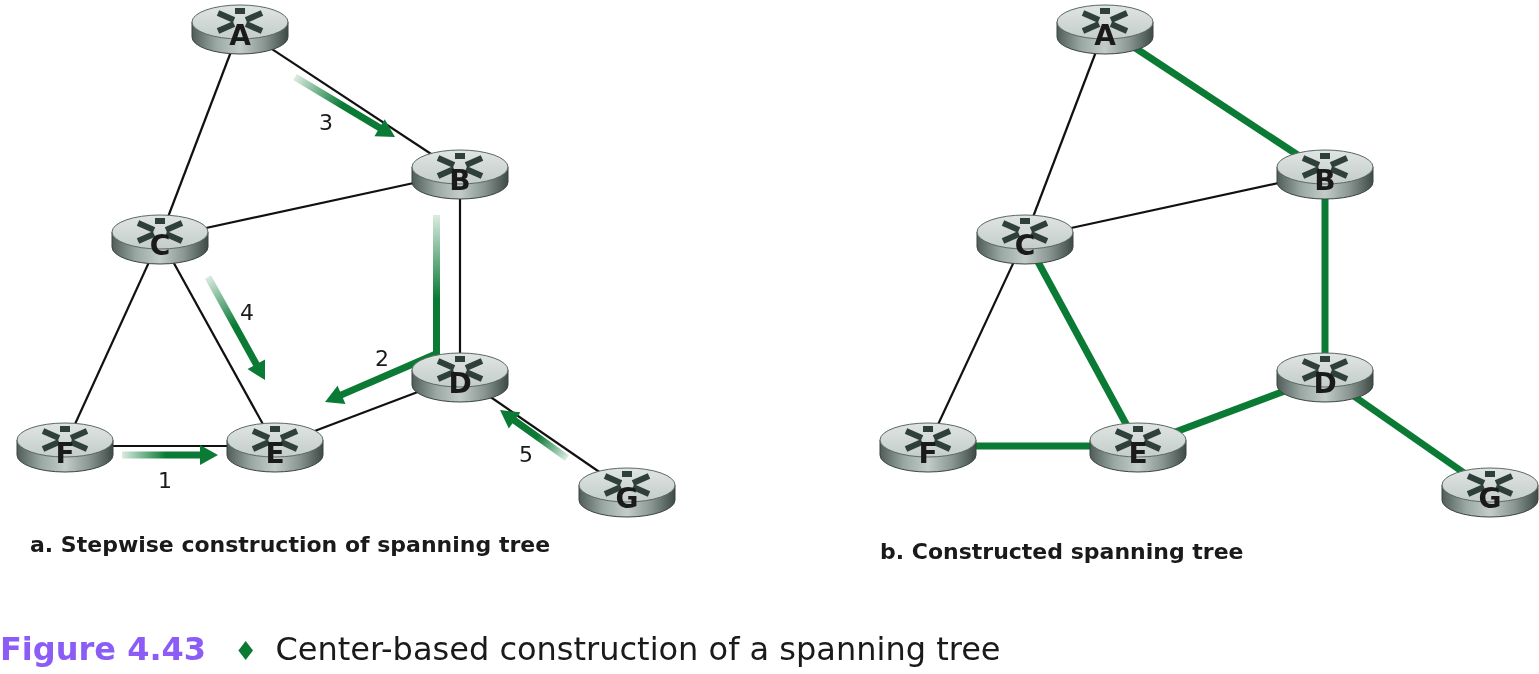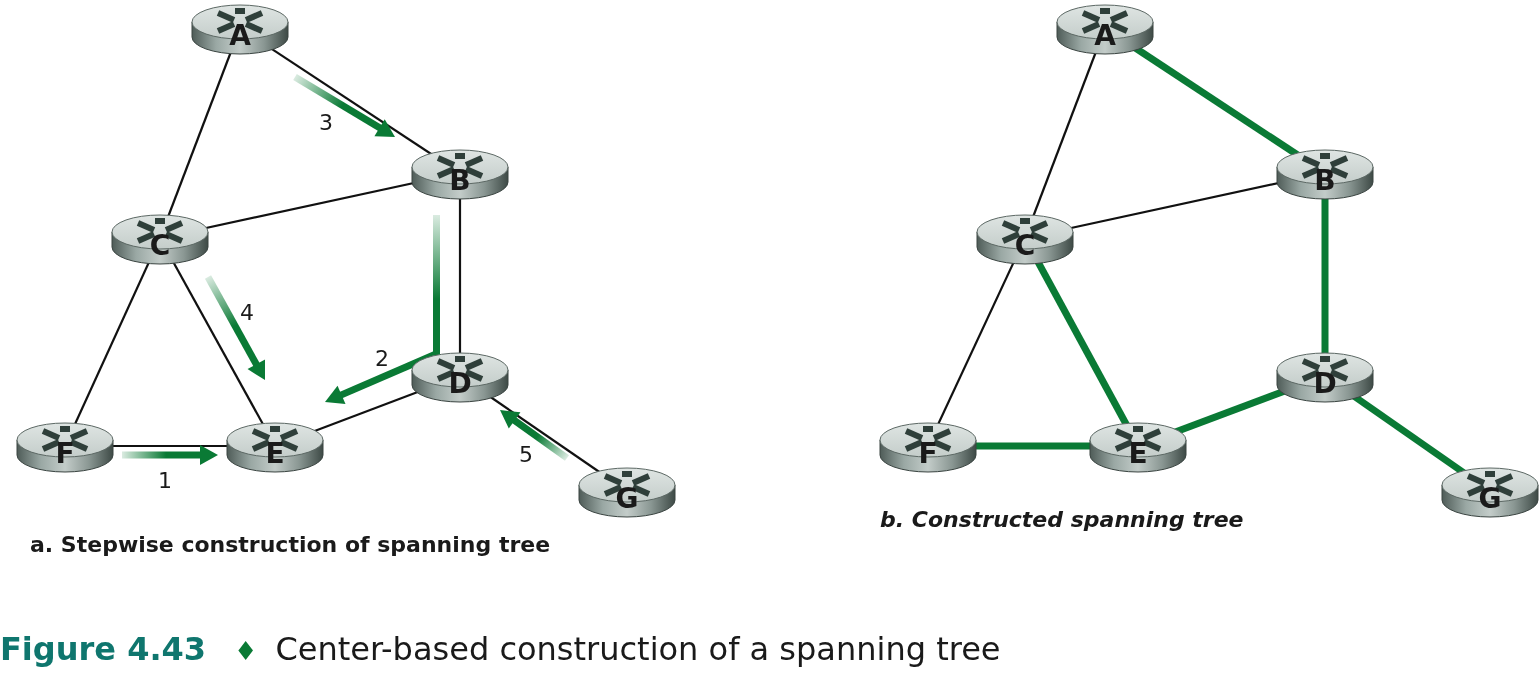--- a/index.html
+++ b/index.html
@@ -2,21 +2,21 @@
 <html><head>
 <meta charset="utf-8">
 <style>
   html, body { margin:0; padding:0; background:#ffffff; }
   body { width:1539px; height:674px; position:relative; overflow:hidden; font-family:"DejaVu Sans", sans-serif; }
   svg#fig { position:absolute; left:0; top:0; }
   .router-label { font-family:"DejaVu Sans", sans-serif; font-weight:bold; font-size:28px; fill:#1a1a1a; }
   .step-label { font-family:"DejaVu Sans", sans-serif; font-size:22px; fill:#1a1a1a; }
   .caption { position:absolute; font-family:"DejaVu Sans", sans-serif; font-weight:bold; font-size:22px; color:#1a1a1a; white-space:nowrap; }
   .figtitle { position:absolute; left:0; top:630px; white-space:nowrap; font-size:32px; }
-  .fignum { font-family:"DejaVu Sans", sans-serif; font-weight:bold; color:#0f766e; }
+  .fignum { font-family:"DejaVu Sans", sans-serif; font-weight:bold; color:#8b5cf6; }
   .diamond { color:#0a7a35; margin:0 18px 0 28px; font-size:26px; }
   .figtext { font-family:"DejaVu Sans", sans-serif; color:#1a1a1a;margin-top:20px; }
 </style>
 </head>
 <body>
 
 <svg id="fig" width="1539" height="674" viewBox="0 0 1539 674">
   <defs>
     <linearGradient id="sideGrad" x1="0" y1="0" x2="1" y2="0">
       <stop offset="0" stop-color="#4f5c58"></stop>
@@ -274,17 +274,17 @@
             <line x1="1496" y1="487" x2="1512" y2="494"></line>
             <line x1="1485" y1="474" x2="1495" y2="474"></line>
           </g>
           <text x="1490" y="508" text-anchor="middle" class="router-label">G</text>
         </g>
       </g>
   </g>
 </svg>
 
 <div class="caption" style="left:30px; top:532px;">a. Stepwise construction of spanning tree</div>
-<div class="caption" style="left:880px; top:507px;font-style:italic;">b. Constructed spanning tree</div>
+<div class="caption" style="left:880px; top:539px;">b. Constructed spanning tree</div>
 
 <div class="figtitle">
   <span class="fignum">Figure 4.43</span><span class="diamond">♦</span><span class="figtext">Center-based construction of a spanning tree</span>
 </div>
 
 </body></html>

